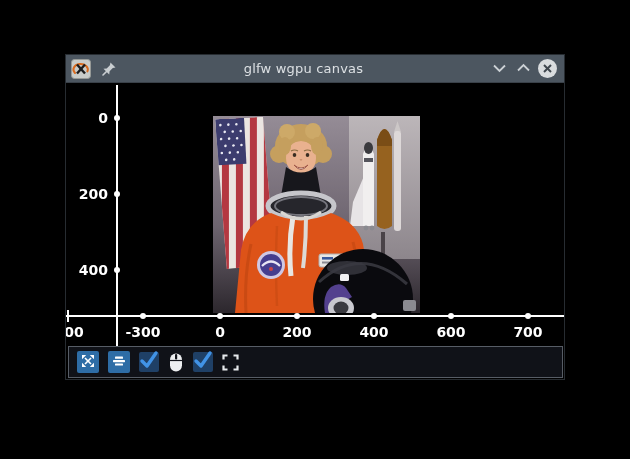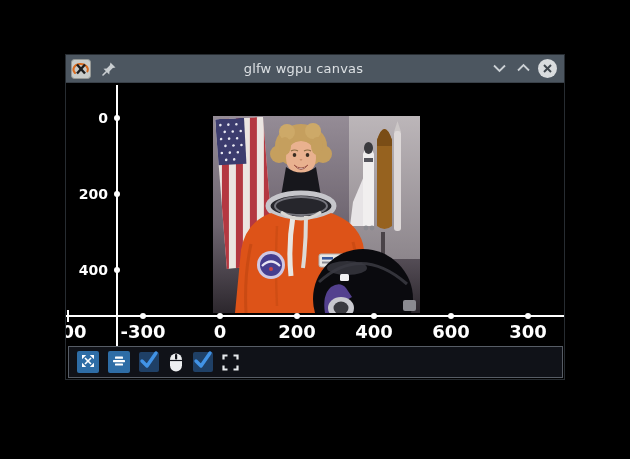--- a/index.html
+++ b/index.html
@@ -37,21 +37,21 @@
   .y-axis-line{position:absolute;left:50px;top:2px;width:2px;height:262px;background:#fff;}
   .x-axis-line{position:absolute;left:0;top:232px;width:498px;height:2px;background:#fff;}
   .tick-dot{position:absolute;width:6px;height:6px;border-radius:50%;background:#fff;}
   .x-end-tick{position:absolute;left:1px;top:227px;width:2px;height:12px;background:#fff;}
   .y-label{
     position:absolute;left:0;width:42px;height:20px;line-height:20px;
     text-align:right;color:#fff;font-size:14px;font-weight:700;
   }
   .x-label{
     position:absolute;top:240px;width:60px;height:18px;line-height:18px;
-    text-align:center;color:#fff;font-size:18px;font-weight:700;
+    text-align:center;color:#fff;font-size:14px;font-weight:700;
   }
   
   .plot-image{position:absolute;left:147px;top:33px;width:207px;height:197px;}
   
   .toolbar{
     position:absolute;left:2px;top:263px;width:495px;height:32px;
     background:#101218;border:1px solid #575d66;box-sizing:border-box;
     display:flex;align-items:center;padding-left:8px;gap:9px;
   }
   .tool-btn{
@@ -128,21 +128,21 @@
     <div class="tick-dot" style="left:228px;top:230px;"></div>
     <div class="tick-dot" style="left:305px;top:230px;"></div>
     <div class="tick-dot" style="left:382px;top:230px;"></div>
     <div class="tick-dot" style="left:459px;top:230px;"></div>
     <div class="x-label" style="left:-22px;">00</div>
     <div class="x-label" style="left:47px;">-300</div>
     <div class="x-label" style="left:124px;">0</div>
     <div class="x-label" style="left:201px;">200</div>
     <div class="x-label" style="left:278px;">400</div>
     <div class="x-label" style="left:355px;">600</div>
-    <div class="x-label" style="left:432px;">300</div>
+    <div class="x-label" style="left:432px;">700</div>
 
     <div class="plot-image" role="img" aria-label="NASA portrait photo: astronaut in orange pressure suit with curly blonde hair, US flag at left, model space shuttle at right, black helmet at lower right">
       <svg width="207" height="197" viewBox="0 0 207 197">
         <defs>
           <linearGradient id="bgGrad" x1="0" y1="0" x2="0" y2="1">
             <stop offset="0" stop-color="#958c96"></stop>
             <stop offset="0.55" stop-color="#6e6570"></stop>
             <stop offset="1" stop-color="#2c272d"></stop>
           </linearGradient>
           <linearGradient id="panelGrad" x1="0" y1="0" x2="0" y2="1">

